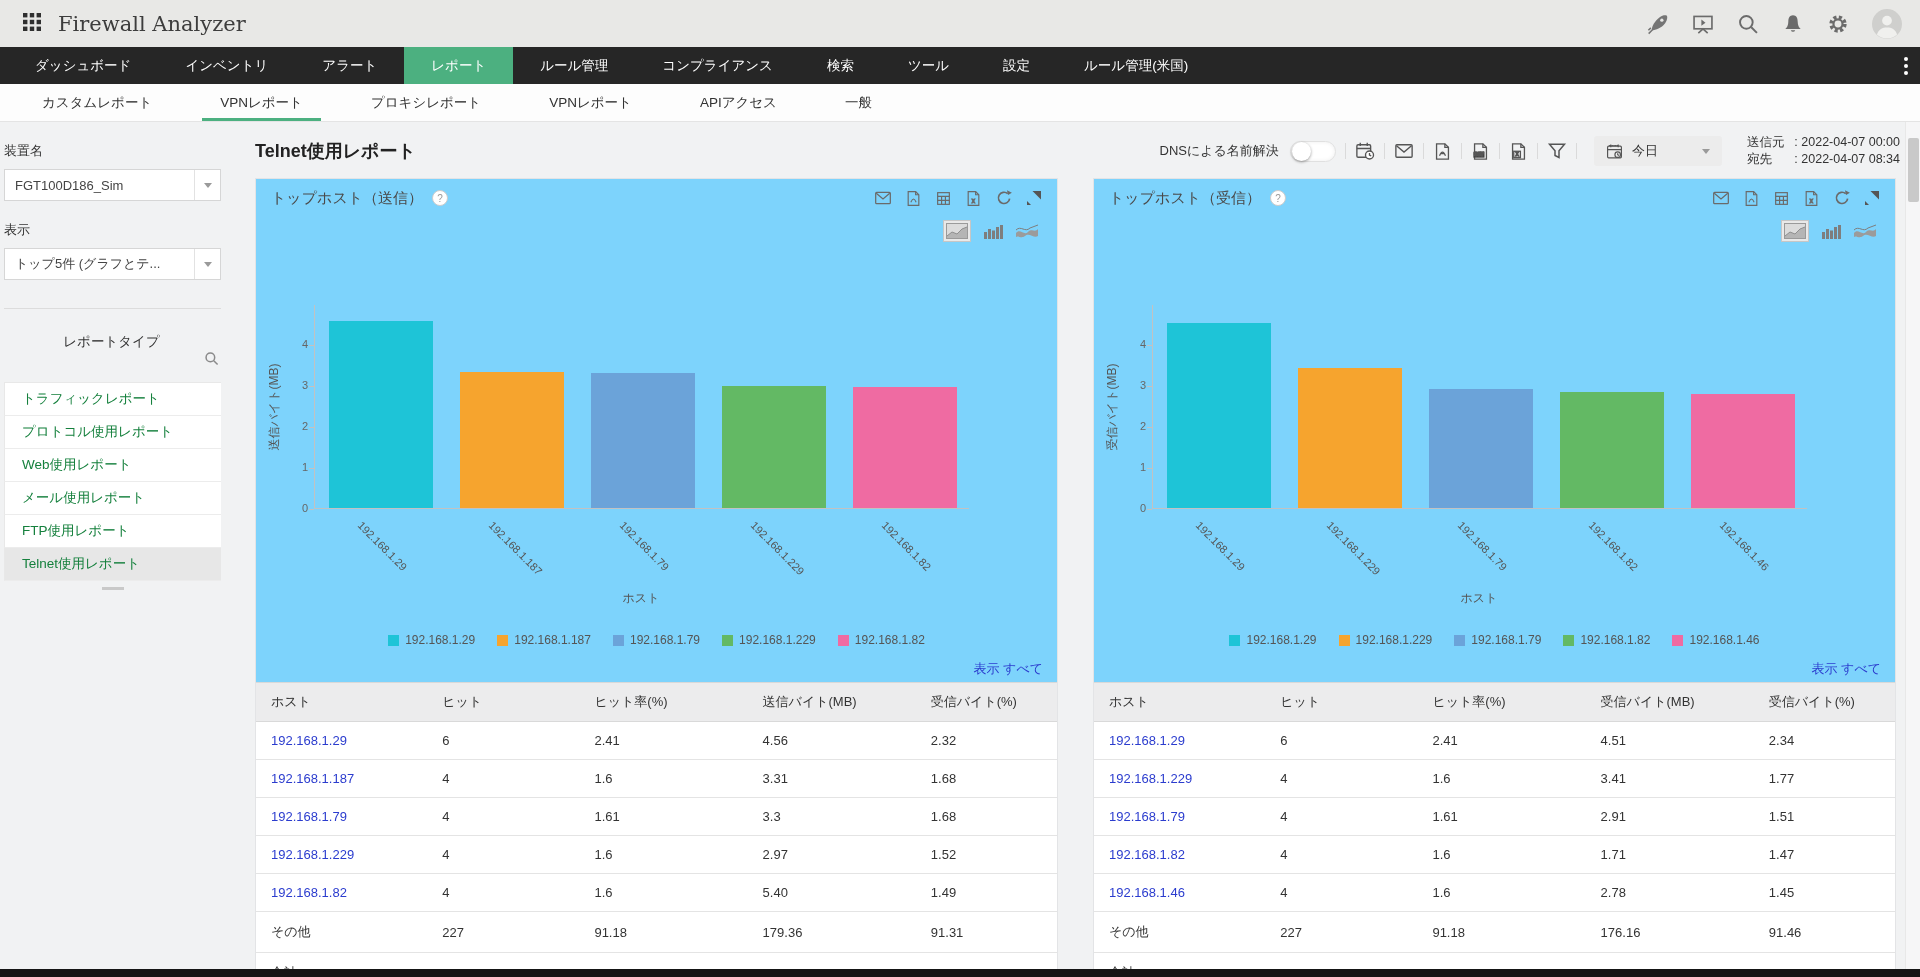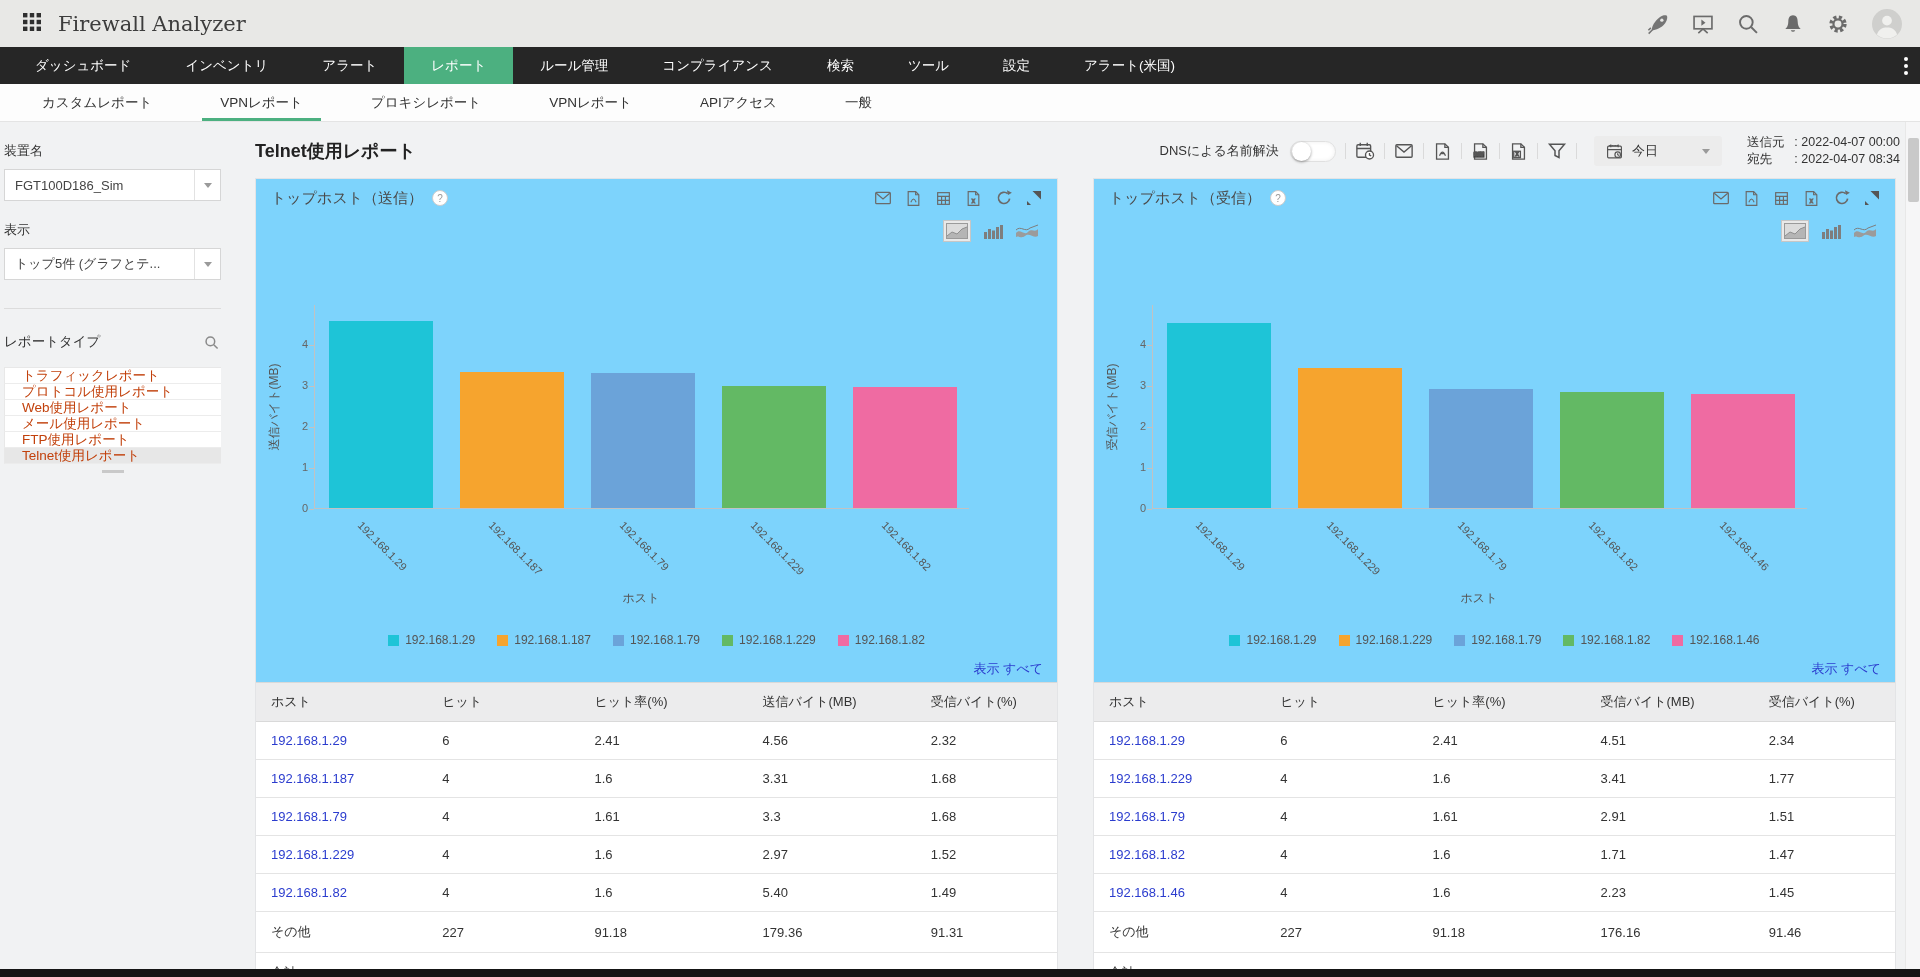--- a/index.html
+++ b/index.html
@@ -28,25 +28,25 @@
 
   
   .layout { display:flex; height:855px; }
   .sidebar { width:237px; flex:none; padding:18px 16px 0 4px; }
   .side-label { font-size:13px; color:#333; margin:2px 0 9px; }
   .select { height:32px; background:#fff; border:1px solid #d6d6d6; display:flex; align-items:center; font-size:13px; color:#444; padding-left:10px; margin-bottom:20px; cursor:pointer; }
   .select .val { overflow:hidden; white-space:nowrap; }
   .caret-box { margin-left:auto; width:26px; height:100%; border-left:1px solid #e2e2e2; display:flex; align-items:center; justify-content:center; flex:none; }
   .caret { width:0; height:0; border-left:4px solid transparent; border-right:4px solid transparent; border-top:5px solid #9a9a9a; }
   .side-divider { border-top:1px solid #dcdcdc; margin:28px 0 0; }
-  .rt-row { display:flex; align-items:center; margin:24px 2px 16px 0; }
+  .rt-row { display:flex; align-items:center; margin:24px 2px 16px 0;flex-direction:column; }
   .rt-label { font-size:13.5px; color:#333; }
   .rt-search { margin-left:auto; cursor:pointer; display:flex; }
   .report-list { background:#fff; border-top:1px solid #e8e8e8; }
-  .report-item { height:16px; display:flex; align-items:center; padding-left:17px; font-size:13.5px; color:#c2410c; border-bottom:1px solid #ececec; border-left:1px solid #e8e8e8; cursor:pointer; background:#fff; }
+  .report-item { height:33px; display:flex; align-items:center; padding-left:17px; font-size:13.5px; color:#15803d; border-bottom:1px solid #ececec; border-left:1px solid #e8e8e8; cursor:pointer; background:#fff; }
   .report-item.active { background:#e7e7e7; }
   .scroll-dash { width:22px; height:3px; background:#c9c9c9; margin:6px auto 0; }
 
   
   .content { flex:1; padding:12px 20px 0 18px; position:relative; }
   .content-head { display:flex; align-items:center; }
   .page-title { font-size:18px; font-weight:bold; color:#222; }
   .head-controls { margin-left:auto; display:flex; align-items:center; gap:9px; }
   .dns-label { font-size:13px; color:#333; margin-right:2px; }
   .toggle { width:46px; height:21px; border-radius:11px; background:#fff; border:1px solid #e0e0e0; position:relative; cursor:pointer; box-shadow:inset 0 0 4px rgba(0,0,0,.07); flex:none; }
@@ -164,21 +164,21 @@
   <div class="nav-items">
       <div class="nav-item">ダッシュボード</div>
       <div class="nav-item">インベントリ</div>
       <div class="nav-item">アラート</div>
       <div class="nav-item active">レポート</div>
       <div class="nav-item">ルール管理</div>
       <div class="nav-item">コンプライアンス</div>
       <div class="nav-item">検索</div>
       <div class="nav-item">ツール</div>
       <div class="nav-item">設定</div>
-      <div class="nav-item">アラート(米国)</div>
+      <div class="nav-item">ルール管理(米国)</div>
     </div>
   <div class="nav-kebab">
       <i></i>
       <i></i>
       <i></i>
     </div>
 </div>
 
 <div class="subnav">
     <div class="subnav-item">カスタムレポート</div>
@@ -664,21 +664,21 @@
                   <td class="link">192.168.1.82</td>
                   <td>4</td>
                   <td>1.6</td>
                   <td>1.71</td>
                   <td>1.47</td>
                 </tr>
                 <tr>
                   <td class="link">192.168.1.46</td>
                   <td>4</td>
                   <td>1.6</td>
-                  <td>2.23</td>
+                  <td>2.78</td>
                   <td>1.45</td>
                 </tr>
                 <tr>
                   <td>その他</td>
                   <td>227</td>
                   <td>91.18</td>
                   <td>176.16</td>
                   <td>91.46</td>
                 </tr>
                 <tr>

